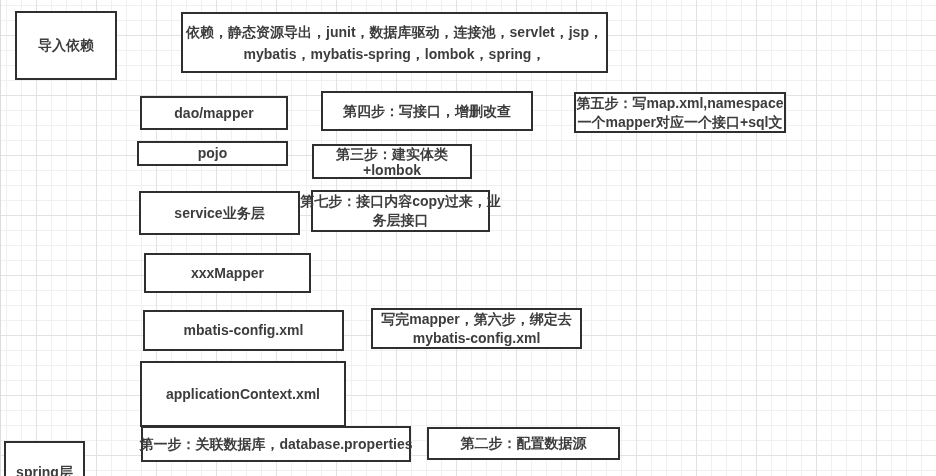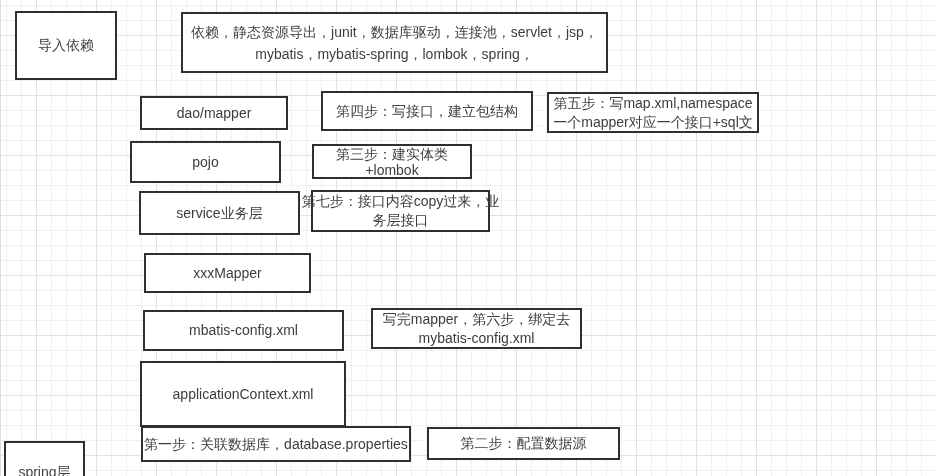--- a/index.html
+++ b/index.html
@@ -18,20 +18,21 @@
     background-color:var(--bg);
     background-image:
       linear-gradient(to right, var(--grid-major) 1px, transparent 1px),
       linear-gradient(to bottom, var(--grid-major) 1px, transparent 1px),
       linear-gradient(to right, var(--grid-minor) 1px, transparent 1px),
       linear-gradient(to bottom, var(--grid-minor) 1px, transparent 1px);
     background-size:60px 60px,60px 60px,15px 15px,15px 15px;
     background-position:35px 35px,35px 35px,5px 5px,5px 5px;
     border-left:1px solid #dcdce0;
     font-family:"Liberation Sans","DejaVu Sans",sans-serif;
+    font-weight:bold;
   }
   .box{
     position:absolute;
     box-sizing:border-box;
     background:var(--box-fill);
     border:2px solid var(--box-border);
     display:flex;
     align-items:center;
     justify-content:center;
     text-align:center;
@@ -57,29 +58,29 @@
     <span class="lbl">依赖，静态资源导出，junit，数据库驱动，连接池，servlet，jsp，
 mybatis，mybatis-spring，lombok，spring，</span>
   </div>
 
 
   <div class="box" style="left:139px;top:96px;width:148px;height:34px">
     <span class="lbl">dao/mapper</span>
   </div>
 
   <div class="box" style="left:320px;top:91px;width:212px;height:40px">
-    <span class="lbl">第四步：写接口，建立包结构</span>
+    <span class="lbl">第四步：写接口，增删改查</span>
   </div>
 
-  <div class="box" style="left:546px;top:92px;width:212px;height:41px">
+  <div class="box" style="left:573px;top:92px;width:212px;height:41px">
     <span class="lbl">第五步：写map.xml,namespace
 一个mapper对应一个接口+sql文</span>
   </div>
 
-  <div class="box" style="left:129px;top:141px;width:151px;height:42px">
+  <div class="box" style="left:136px;top:141px;width:151px;height:25px">
     <span class="lbl">pojo</span>
   </div>
 
   <div class="box" style="left:138px;top:191px;width:161px;height:44px">
     <span class="lbl">service业务层</span>
   </div>
 
   <div class="box lh-sm" style="left:311px;top:144px;width:160px;height:35px">
     <span class="lbl">第三步：建实体类
 +lombok</span>

